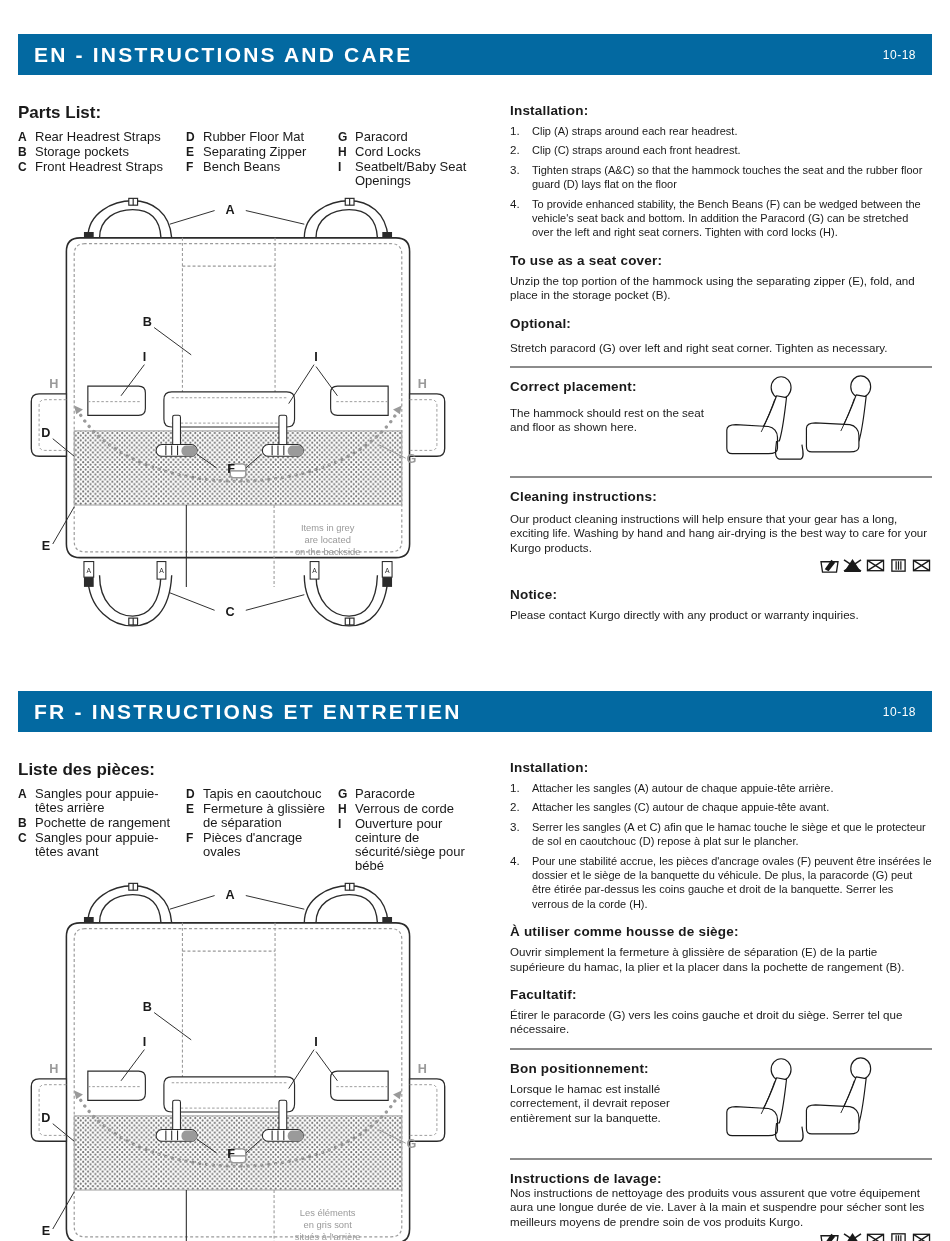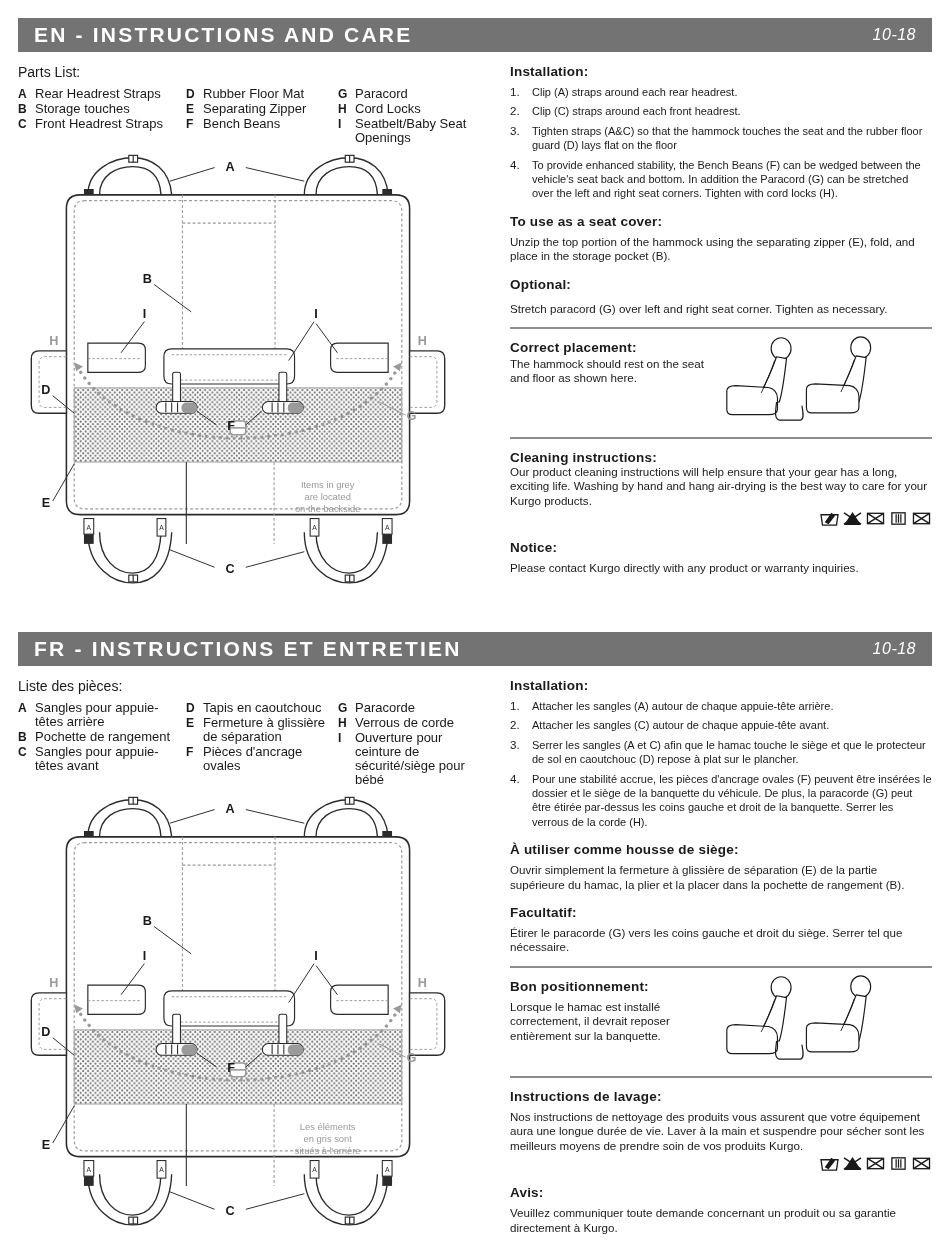--- a/index.html
+++ b/index.html
@@ -7,49 +7,48 @@
     width: 950px; height: 1241px;
     background: #ffffff;
     font-family: "Liberation Sans", sans-serif;
     color: #1a1a1a;
     overflow: hidden;
   }
   .page { position: relative; width: 950px; height: 1241px; }
 
   
   .bar {
-    background: #737373;
+    background: #0369a1;
     color: #ffffff;
-    height: 34px;
-    margin: 0 18px;
+    height: 41px;
+    margin: 16px 18px;
     display: flex;
     align-items: center;
     justify-content: space-between;
     padding: 0 16px;
   }
   .bar-title {
     font-size: 21px;
     font-weight: bold;
     letter-spacing: 2.2px;
   }
   .bar-date {
-    font-size: 16px;
-    font-style: italic;
+    font-size: 12px;
     letter-spacing: .5px;
   }
 
   
   .section { position: relative; }
   .cols { display: flex; padding: 0 18px; }
   .col-left { width: 470px; position: relative; }
   .col-right { width: 444px; padding-left: 22px; position: relative; }
 
   
   .parts-title {
-    font-size: 14px; font-weight: normal;
+    font-size: 17px; font-weight: bold;
     margin: 12px 0 7px 0;
   }
   .parts-grid { display: flex; gap: 0; }
   .parts-col { width: 168px; }
   .parts-col:nth-child(2) { width: 152px; }
   .parts-col:nth-child(3) { width: 150px; }
   .part-row { display: flex; margin-bottom: 1px; }
   .part-key {
     font-weight: bold; font-size: 12px;
     width: 17px; flex: 0 0 17px; line-height: 14px;
@@ -104,21 +103,21 @@
         <div class="parts-title">Parts List:</div>
         <div class="parts-grid">
     <div class="parts-col">
 
         <div class="part-row">
           <span class="part-key">A</span>
           <span class="part-val">Rear Headrest Straps</span>
         </div>
         <div class="part-row">
           <span class="part-key">B</span>
-          <span class="part-val">Storage touches</span>
+          <span class="part-val">Storage pockets</span>
         </div>
         <div class="part-row">
           <span class="part-key">C</span>
           <span class="part-val">Front Headrest Straps</span>
         </div>
     </div>
     <div class="parts-col">
 
         <div class="part-row">
           <span class="part-key">D</span>
@@ -365,21 +364,21 @@
         <div class="blk">
           <div class="h-sub">Optional:</div>
           <div class="body-txt" style="margin-top:10px">Stretch paracord (G) over left and right seat corner. Tighten as necessary.</div>
         </div>
 
         <div class="rule"></div>
 
         <div class="place-row">
           <div class="place-txt">
             <div class="h-sub">Correct placement:</div>
-            <div class="body-txt" style="margin-top:2px">The hammock should rest on the seat and floor as shown here.</div>
+            <div class="body-txt" style="margin-top:12px">The hammock should rest on the seat and floor as shown here.</div>
           </div>
           <div class="place-pic">
             <svg viewBox="0 0 210 95" width="190" height="88">
     <g fill="#ffffff" stroke="#1a1a1a" stroke-width="1.3" stroke-linejoin="round">
 
       <ellipse cx="62" cy="15" rx="11" ry="12"></ellipse>
 
       <path d="M57 24 C52 38 44 56 38 66 L54 74 L60 74 C64 62 66 42 68 26 Z"></path>
 
       <path d="M2 62 C2 58 6 56 12 56 L48 58 C54 59 58 64 58 70 L58 82 C58 86 54 88 48 88 L8 88 C4 88 2 86 2 82 Z"></path>
@@ -396,21 +395,21 @@
       <path d="M143 27 C138 41 132 55 128 63" fill="none" stroke-width="1"></path>
     </g>
   </svg>
           </div>
         </div>
 
         <div class="rule"></div>
 
         <div>
           <div class="h-sub">Cleaning instructions:</div>
-          <div class="body-txt" style="margin-top:0">Our product cleaning instructions will help ensure that your gear has a long, exciting life. Washing by hand and hang air-drying is the best way to care for your Kurgo products.</div>
+          <div class="body-txt" style="margin-top:8px">Our product cleaning instructions will help ensure that your gear has a long, exciting life. Washing by hand and hang air-drying is the best way to care for your Kurgo products.</div>
           <div class="care-icons">
 
   <svg viewBox="0 0 22 18" width="21" height="17">
     <g stroke="#1a1a1a" stroke-width="1.4" fill="none">
       <path d="M2 5 L3.6 16 H18.4 L20 5 Z"></path>
     </g>
     <path d="M6 13 L13 3 L17 6 L10 15 Z" fill="#1a1a1a"></path>
   </svg>
   <svg viewBox="0 0 22 18" width="21" height="17">
     <path d="M11 2 L20 16 H2 Z" fill="#1a1a1a"></path>
@@ -757,21 +756,21 @@
       <path d="M143 27 C138 41 132 55 128 63" fill="none" stroke-width="1"></path>
     </g>
   </svg>
           </div>
         </div>
 
         <div class="rule"></div>
 
         <div>
           <div class="h-sub">Instructions de lavage:</div>
-          <div class="body-txt" style="margin-top:6px">Nos instructions de nettoyage des produits vous assurent que votre équipement aura une longue durée de vie. Laver à la main et suspendre pour sécher sont les meilleurs moyens de prendre soin de vos produits Kurgo.</div>
+          <div class="body-txt" style="">Nos instructions de nettoyage des produits vous assurent que votre équipement aura une longue durée de vie. Laver à la main et suspendre pour sécher sont les meilleurs moyens de prendre soin de vos produits Kurgo.</div>
           <div class="care-icons">
 
   <svg viewBox="0 0 22 18" width="21" height="17">
     <g stroke="#1a1a1a" stroke-width="1.4" fill="none">
       <path d="M2 5 L3.6 16 H18.4 L20 5 Z"></path>
     </g>
     <path d="M6 13 L13 3 L17 6 L10 15 Z" fill="#1a1a1a"></path>
   </svg>
   <svg viewBox="0 0 22 18" width="21" height="17">
     <path d="M11 2 L20 16 H2 Z" fill="#1a1a1a"></path>

